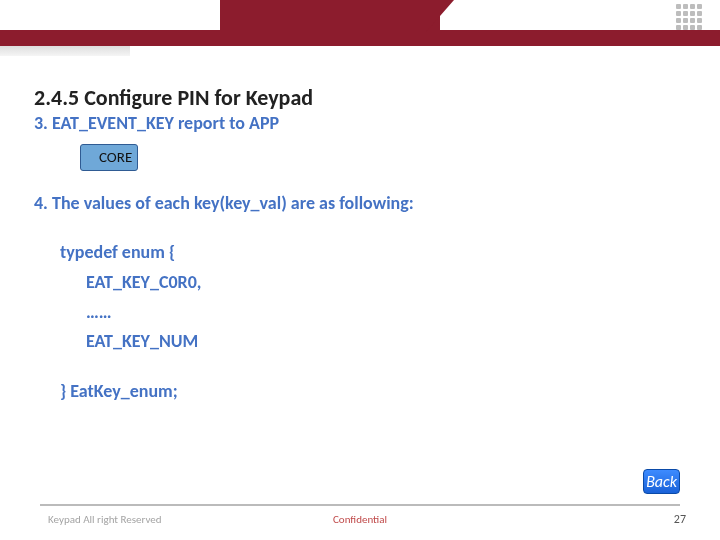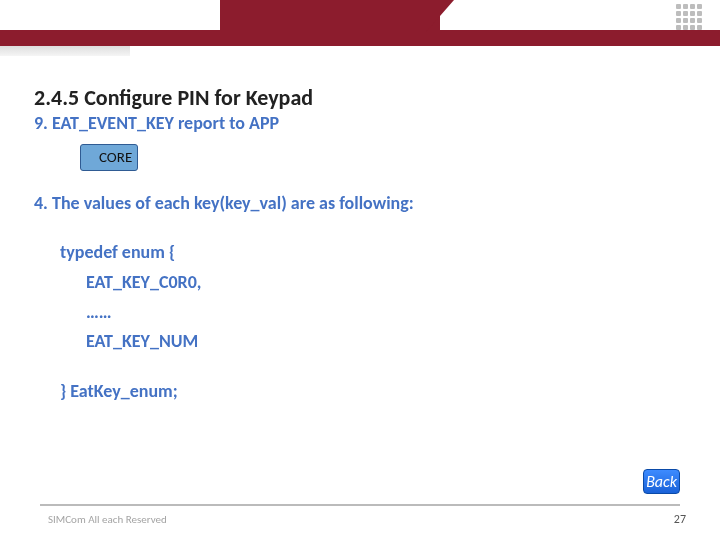--- a/index.html
+++ b/index.html
@@ -55,33 +55,34 @@
     <span></span>
       <span></span>
       <span></span>
       <span></span>
   </div>
   <div class="fade-box"></div>
 
   <div class="section-title">2.4.5 Configure PIN for Keypad</div>
 
   <div class="body">
-    <div class="step-heading">9. EAT_EVENT_KEY report to APP</div>
+    <div class="step-heading">3. EAT_EVENT_KEY report to APP</div>
     <div class="diagram">
       <div class="box box-core">CORE</div>
     </div>
 
     <div class="step4">
       <span>4. The values of each key(key_val) are as following:</span>
       <span class="indent1">typedef enum {</span>
       <span class="indent2">EAT_KEY_C0R0,</span>
       <span class="indent2">……</span>
       <span class="indent2">EAT_KEY_NUM</span>
       <span class="indent1">} EatKey_enum;</span>
     </div>
   </div>
 
   <div class="back-btn">Back</div>
 
   <div class="footer-line"></div>
-  <div class="footer-left">SIMCom All each Reserved</div>
+  <div class="footer-left">Keypad All right Reserved</div>
+  <div class="footer-center">Confidential</div>
   <div class="page-num">27</div>
 </div>
 
 </body></html>

